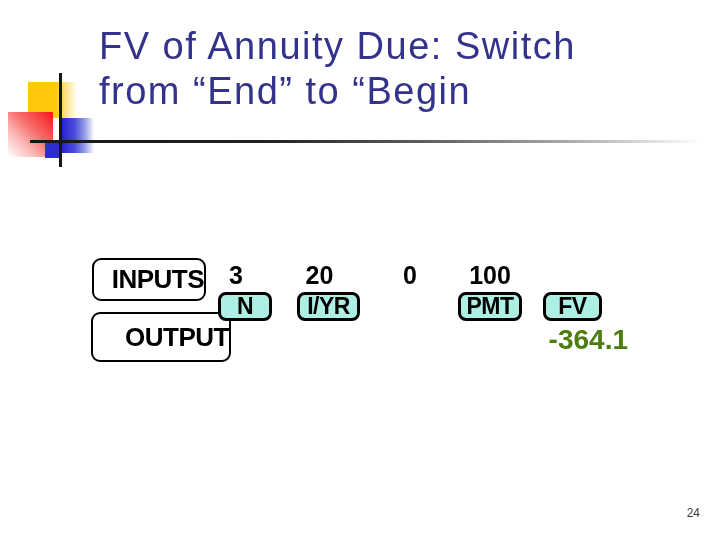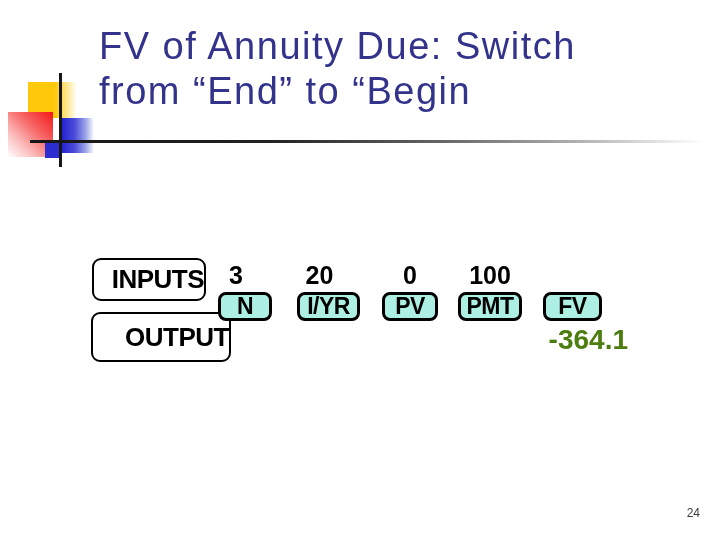--- a/index.html
+++ b/index.html
@@ -86,21 +86,20 @@
     <span>OUTPUT</span>
   </div>
 
   <div class="reg-value c0 shift">3</div>
   <div class="reg-value c1 shift">20</div>
   <div class="reg-value c2">0</div>
   <div class="reg-value c3">100</div>
 
   <div class="reg-key c0">N</div>
   <div class="reg-key c1">I/YR</div>
-  <div class="reg-key c2">PV</div>
   <div class="reg-key c3">PMT</div>
   <div class="reg-key c4">FV</div>
 
   <div class="result">-364.1</div>
 
   <div class="page-number">24</div>
 
 </div>
 
 </body></html>

